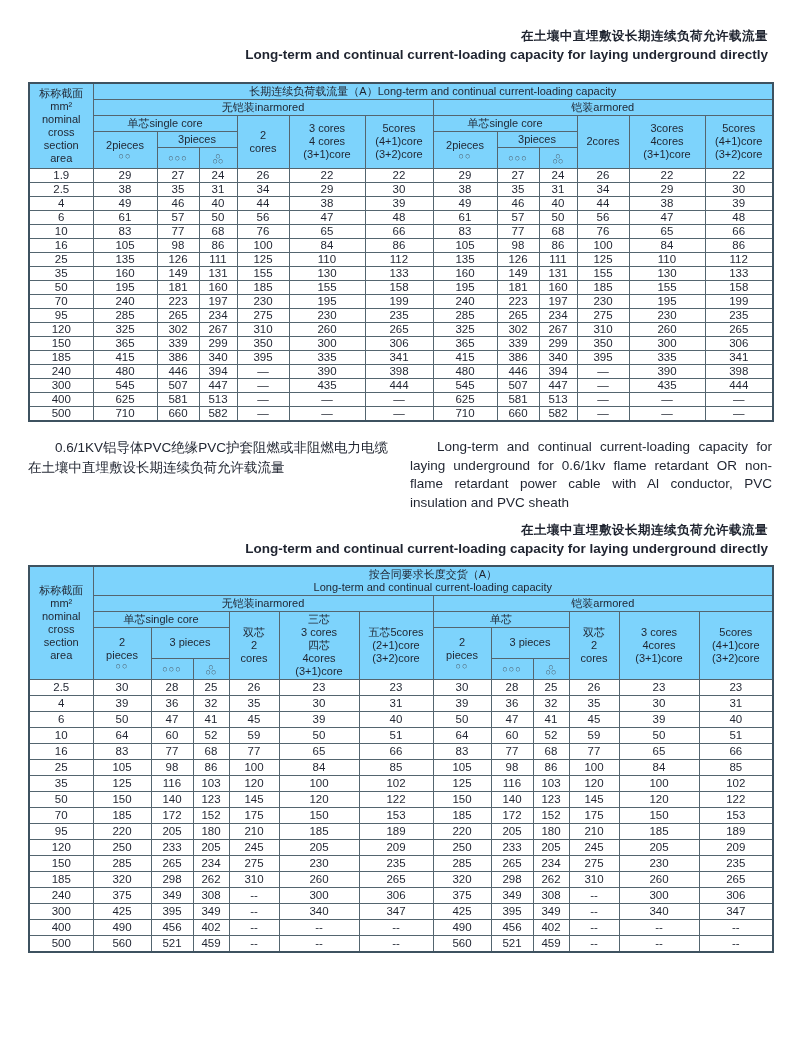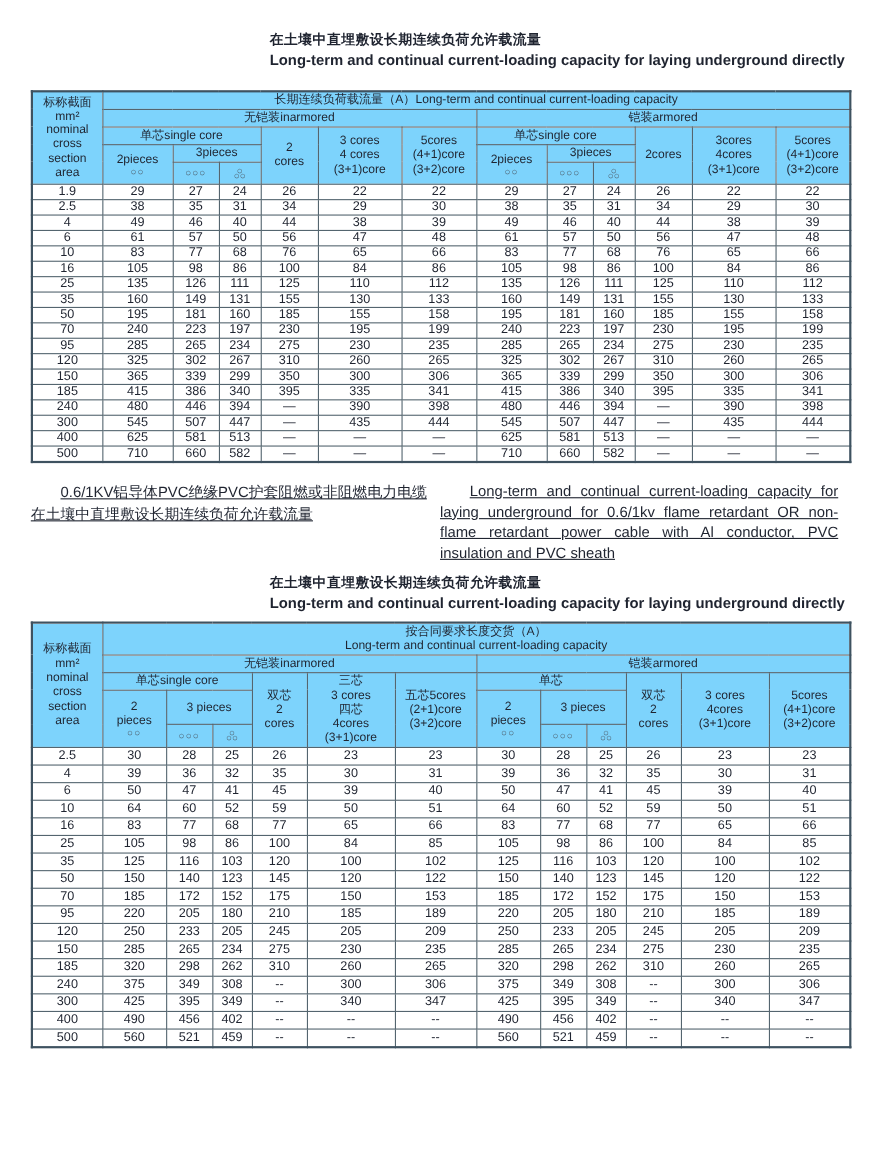--- a/index.html
+++ b/index.html
@@ -1,38 +1,38 @@
 <!DOCTYPE html>
 <html><head>
 <meta charset="utf-8">
 <style>
   * { margin:0; padding:0; box-sizing:border-box; }
   body { font-family:"Liberation Sans", sans-serif; background:#ffffff; }
   .page { position:relative; width:800px; height:1048px; background:#fff; overflow:hidden; color:#1f2430; }
 
-  .title-block { position:absolute; right:32px; text-align:left; }
+  .title-block { position:absolute; right:32px; text-align:right; }
   .title-zh { font-size:12.5px; font-weight:bold; letter-spacing:.5px; }
   .title-en { font-size:13.5px; font-weight:bold; margin-top:2px; }
   #title1 { top:28px; }
   #title2 { top:522px; }
 
   .cap-table { border-collapse:collapse; table-layout:fixed; width:744px; border:2px solid #3e5260; }
   .cap-table th, .cap-table td { border:1px solid #54656f; text-align:center; vertical-align:middle; overflow:hidden; }
   .cap-table thead th { background:#7dd3fc; font-weight:normal; font-size:11px; padding:1px 1px; line-height:1.18; }
   .cap-table tbody td { font-size:11.5px; padding:0; background:#fff; }
   #table1-wrap { position:absolute; top:82px; left:28px; }
   #table2-wrap { position:absolute; top:565px; left:28px; }
   #table1 tbody td { height:13px; line-height:13px; }
   #table2 tbody td { height:15px; line-height:15px; }
   .pre { white-space:pre-line; }
   .circles { font-size:9px; letter-spacing:1px; line-height:8px; color:#4c5a66; display:block; }
   .trefoil { display:inline-flex; flex-direction:column; align-items:center; font-size:9px; line-height:5px; color:#4c5a66; padding:2px 0 3px; }
   .size-hdr { font-size:11px; line-height:1.3; }
 
-  .notes { position:absolute; top:438px; left:28px; width:744px; display:flex; gap:4px;text-decoration:underline; }
+  .notes { position:absolute; top:438px; left:28px; width:744px; display:flex; gap:14px; }
   .note-zh { width:368px; font-size:13.5px; line-height:1.45; text-indent:2em; }
   .note-en { width:362px; font-size:13.5px; line-height:1.38; text-align:justify; text-indent:2em; }
 
   .delivery { position:absolute; top:940px; left:28px; width:744px; display:flex; gap:24px; }
   .dl-col-zh { width:360px; }
   .dl-col-en { width:360px; }
   .dl-head-zh { font-size:15px; font-weight:bold; color:#1c4ab2; }
   .dl-head-en { font-size:18px; font-weight:bold; color:#1543bd; }
   .dl-body { margin-top:10px; font-size:13.5px; line-height:1.4; text-indent:2em; }
 </style>

